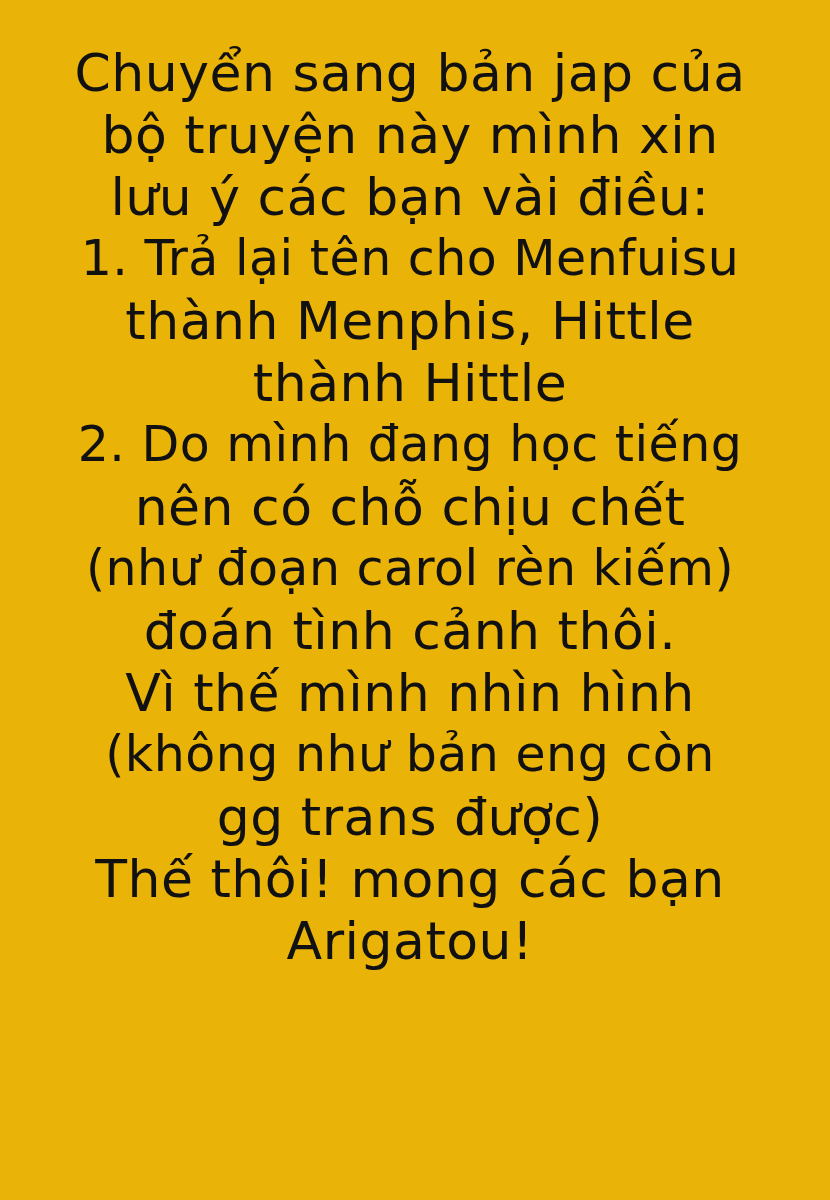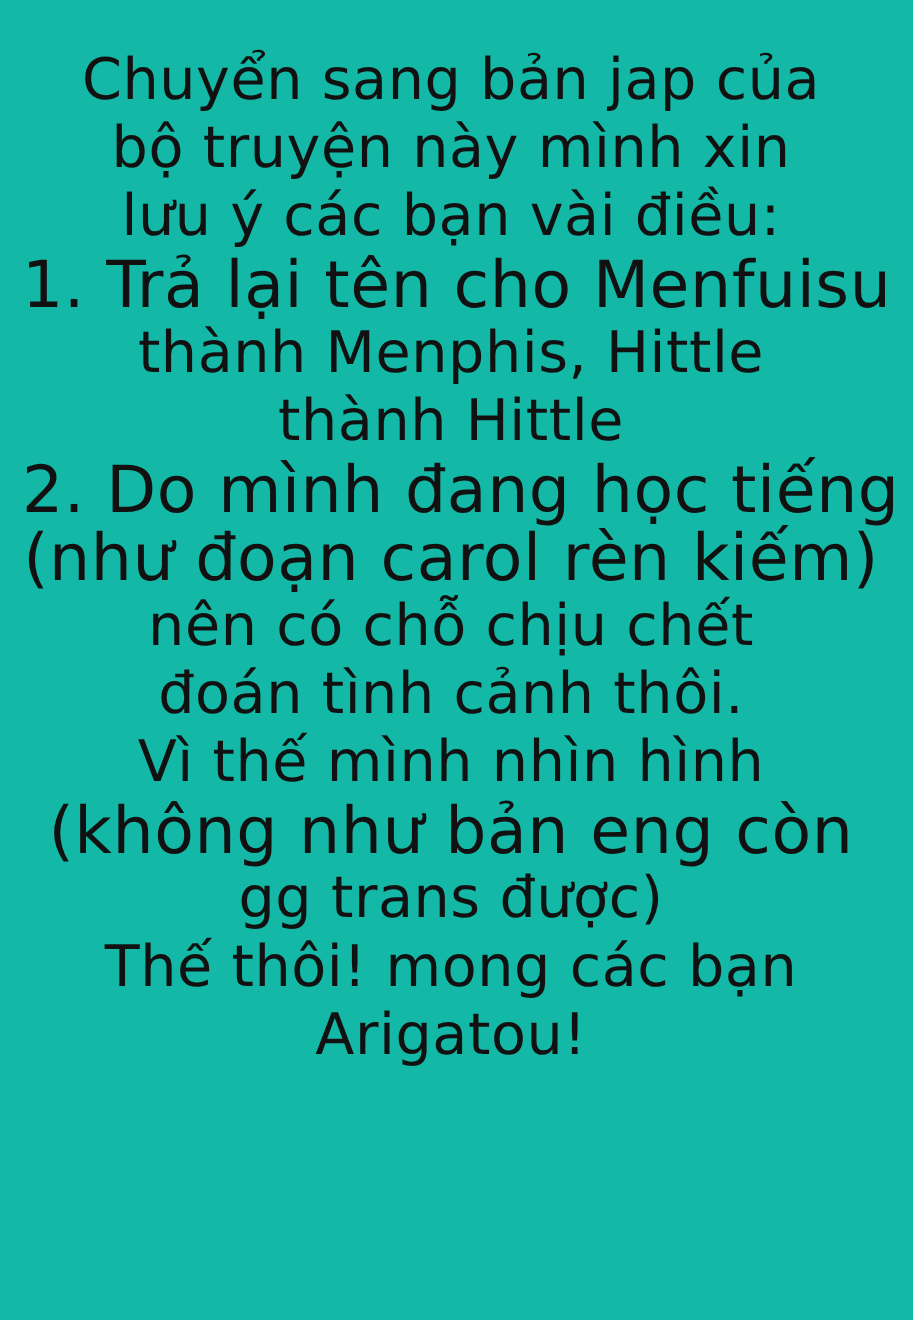--- a/index.html
+++ b/index.html
@@ -9,21 +9,21 @@
   }
   body {
     width: 830px;
     height: 1200px;
     overflow: hidden;
     font-family: "DejaVu Sans", sans-serif;
   }
   .page {
     width: 830px;
     height: 1200px;
-    background: #14b8a6;
+    background: #eab308;
     display: flex;
     flex-direction: column;
     align-items: center;
     justify-content: flex-start;
     box-sizing: border-box;
     padding: 42px 30px 10px 20px;
   }
   .note-block {
     width: 100%;
     text-align: center;
@@ -33,37 +33,37 @@
     display: block;
     font-family: "DejaVu Sans", sans-serif;
     font-size: 52px;
     line-height: 62px;
     letter-spacing: 0.5px;
     color: #111111;
     white-space: nowrap;
     font-weight: 500;
   }
   .note-line.small {
-    font-size: 59px;
+    font-size: 49px;
   }
 </style>
 </head>
 <body>
 
 <div class="page">
   <div class="note-block">
     <span class="note-line">Chuyển sang bản jap của</span>
     <span class="note-line">bộ truyện này mình xin</span>
     <span class="note-line">lưu ý các bạn vài điều:</span>
     <span class="note-line small">1. Trả lại tên cho Menfuisu</span>
     <span class="note-line">thành Menphis, Hittle</span>
     <span class="note-line">thành Hittle</span>
     <span class="note-line small">2. Do mình đang học tiếng</span>
+    <span class="note-line">nên có chỗ chịu chết</span>
     <span class="note-line small">(như đoạn carol rèn kiếm)</span>
-    <span class="note-line">nên có chỗ chịu chết</span>
     <span class="note-line">đoán tình cảnh thôi.</span>
     <span class="note-line">Vì thế mình nhìn hình</span>
     <span class="note-line small">(không như bản eng còn</span>
     <span class="note-line">gg trans được)</span>
     <span class="note-line">Thế thôi! mong các bạn</span>
     <span class="note-line">Arigatou!</span>
   </div>
 </div>
 
 </body></html>

